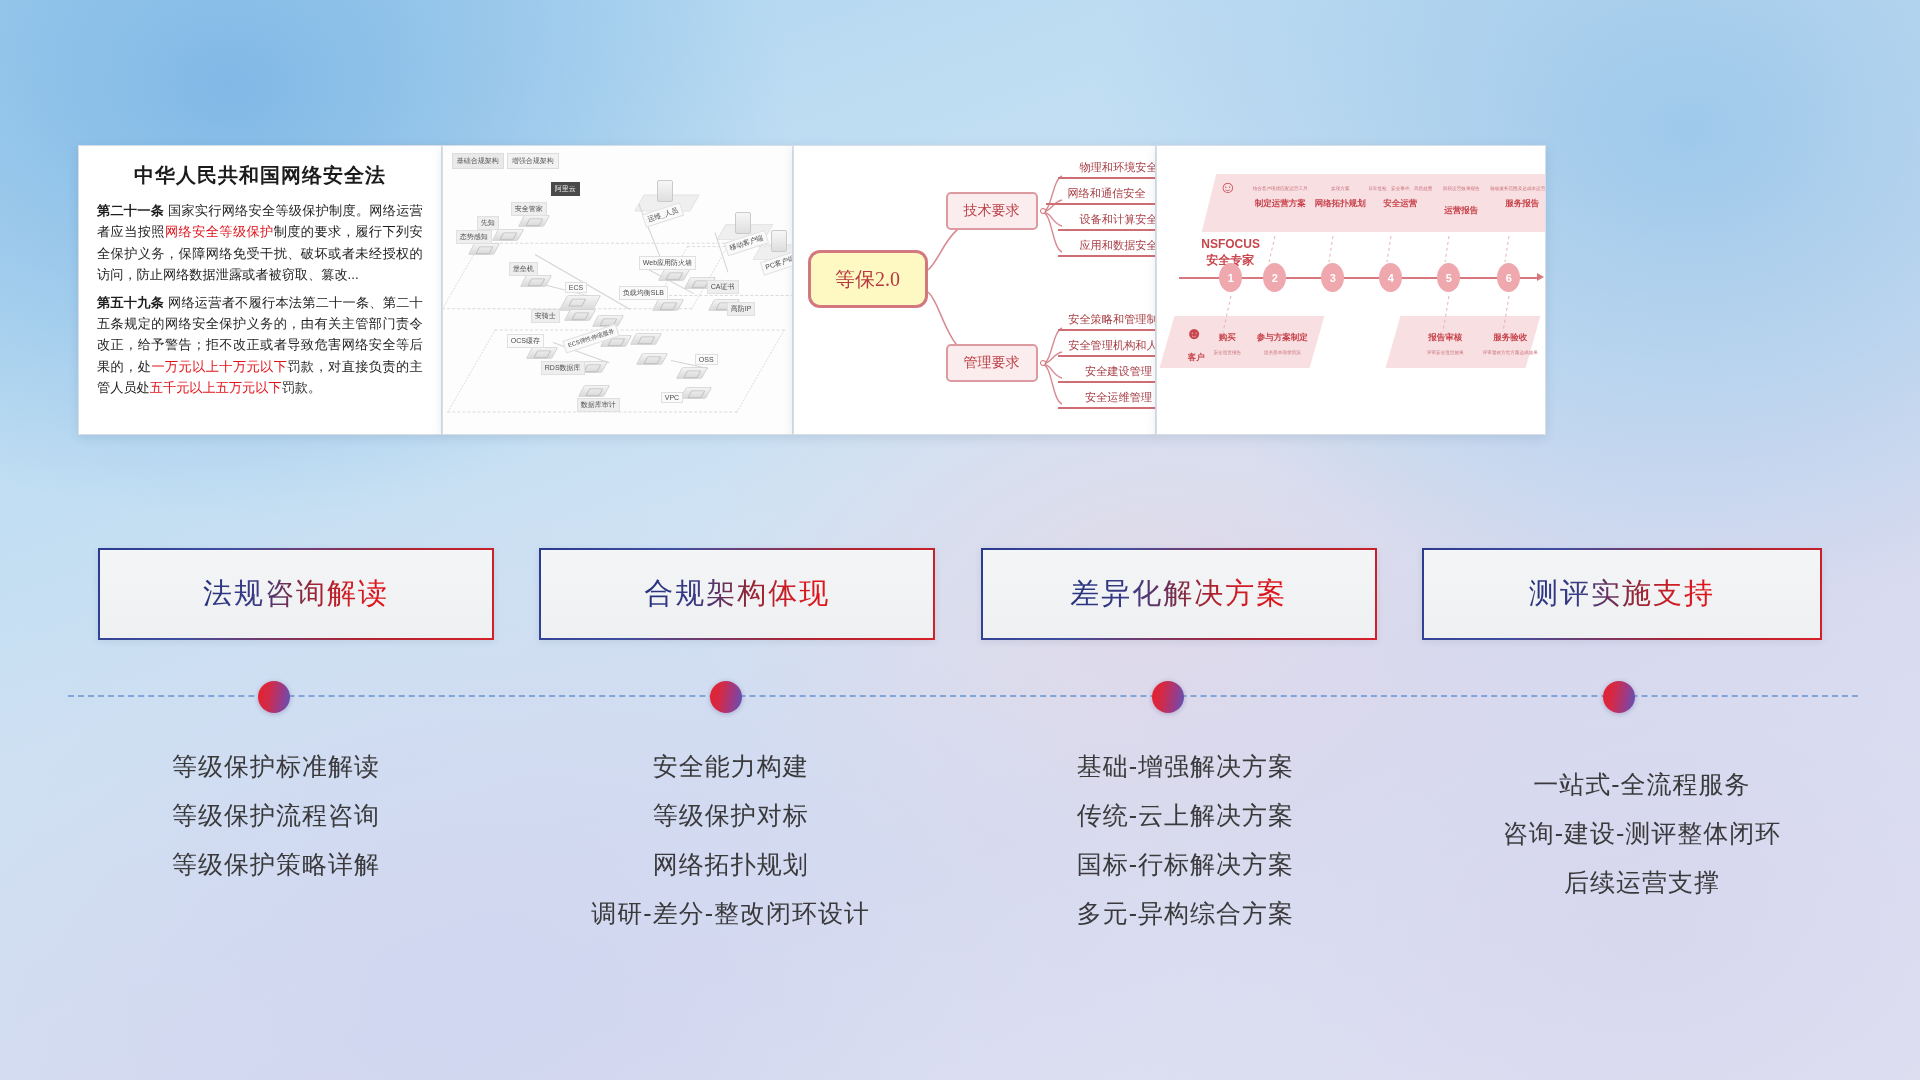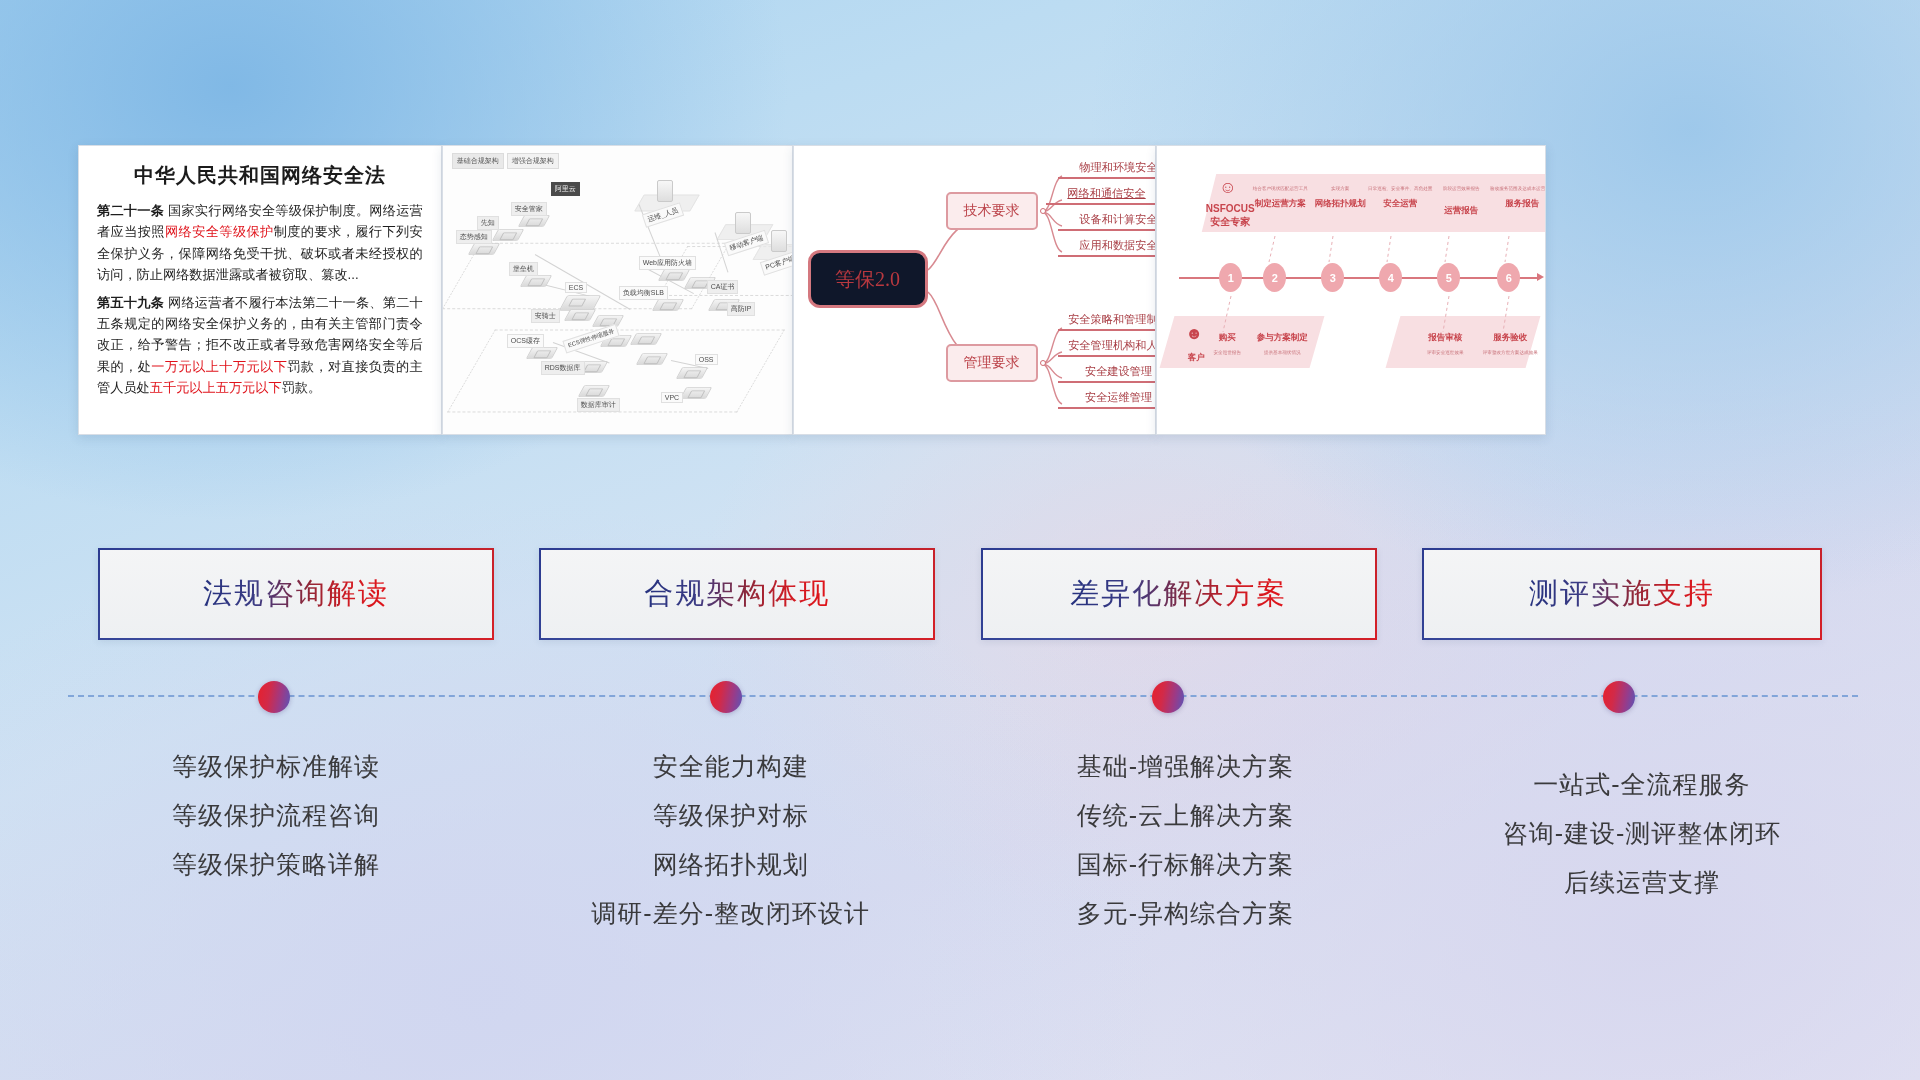--- a/index.html
+++ b/index.html
@@ -18,21 +18,21 @@
       radial-gradient(ellipse 700px 500px at 60% 55%, rgba(236,214,226,0.55) 0%, rgba(236,214,226,0) 65%),
       linear-gradient(160deg, #a9d3f0 0%, #bcdcf2 22%, #cfe2f3 45%, #d7dcf0 68%, #dfe2f2 85%, #e7e6f4 100%);
   }
 
   
   .cards-row {
     position: absolute;
     left: 0; top: 145px;
     width: 1624px; height: 295px;
     display: flex;
-    justify-content: space-between;
+    justify-content: flex-end;
     padding: 0 78px;
   }
   .card {
     width: 392px; height: 290px;
     background: #ffffff;
     border: 1px solid #d8dee6;
     box-shadow: 0 3px 10px rgba(40,70,110,0.13);
     overflow: hidden;
     position: relative;
   }
@@ -106,21 +106,21 @@
     border:1px dashed #d5d5d5;
     transform: skewX(-30deg) scaleY(0.55);
   }
   .conn { position:absolute; background:#d3d3d3; height:1px; z-index:2; transform-origin: left center; }
 
   
   .mind { width:100%; height:100%; position:relative; background:#fff; }
   .mm-root {
     position:absolute; left:14px; top:104px;
     width:120px; height:58px;
-    background:#0f172a; border:3px solid #d4787f; border-radius:12px;
+    background:#fef9c3; border:3px solid #d4787f; border-radius:12px;
     display:flex; align-items:center; justify-content:center;
     font-size:20px; color:#b8383f; font-family:"Liberation Serif", serif;
   }
   .mm-branch {
     position:absolute; width:92px; height:38px;
     background:#fbeced; border:2px solid #dd9aa0; border-radius:5px;
     display:flex; align-items:center; justify-content:center;
     font-size:14px; color:#bb4249; font-family:"Liberation Serif", serif;
   }
   .mm-branch.b1 { left:152px; top:46px; }
@@ -314,42 +314,42 @@
         <path d="M248 218 C 258 218, 258 208, 268 206" stroke="#d88a91" stroke-width="1.4" fill="none"></path>
         <path d="M248 218 C 258 218, 258 230, 268 232" stroke="#d88a91" stroke-width="1.4" fill="none"></path>
         <path d="M248 218 C 258 218, 258 254, 268 258" stroke="#d88a91" stroke-width="1.4" fill="none"></path>
       </svg>
 
       <div class="mm-root">等保2.0</div>
 
       <div class="mm-branch b1">技术要求</div>
       <div class="mm-dot" style="left:246px;top:62px;"></div>
       <div class="mm-leaf" style="left:264px;top:14px;">物理和环境安全</div>
-      <div class="mm-leaf" style="left:252px;top:40px;text-decoration:underline;">网络和通信安全</div>
+      <div class="mm-leaf" style="left:252px;top:40px;">网络和通信安全</div>
       <div class="mm-leaf" style="left:264px;top:66px;">设备和计算安全</div>
       <div class="mm-leaf" style="left:264px;top:92px;">应用和数据安全</div>
 
       <div class="mm-branch b2">管理要求</div>
       <div class="mm-dot" style="left:246px;top:214px;"></div>
       <div class="mm-leaf" style="left:264px;top:166px;">安全策略和管理制度</div>
       <div class="mm-leaf" style="left:264px;top:192px;">安全管理机构和人员</div>
       <div class="mm-leaf" style="left:264px;top:218px;">安全建设管理</div>
       <div class="mm-leaf" style="left:264px;top:244px;">安全运维管理</div>
     </div>
   </div>
 
   <div class="card c4">
     <div class="nsf">
       <div class="nsf-band top"></div>
       <div class="nsf-band bl"></div>
       <div class="nsf-band br"></div>
 
       <div class="nsf-person" style="left:62px;top:32px;">☺</div>
       <div class="nsf-item" style="left:44px;top:56px;width:58px;">
-        <div class="big" style="white-space:pre-line;font-size:10px;line-height:1.3;">NSFOCUS
+        <div class="big" style="white-space:pre-line;font-size:12px;line-height:1.3;margin-top:35px;">NSFOCUS
 安全专家</div>
       </div>
 
       <div class="nsf-item" style="left:92px;top:40px;width:62px;">
         <div class="sml">结合客户现状匹配运营工具</div>
         <div class="big" style="margin-top:7px;">制定运营方案</div>
       </div>
       <div class="nsf-item" style="left:152px;top:40px;width:62px;">
         <div class="sml">实现方案</div>
         <div class="big" style="margin-top:7px;">网络拓扑规划</div>

